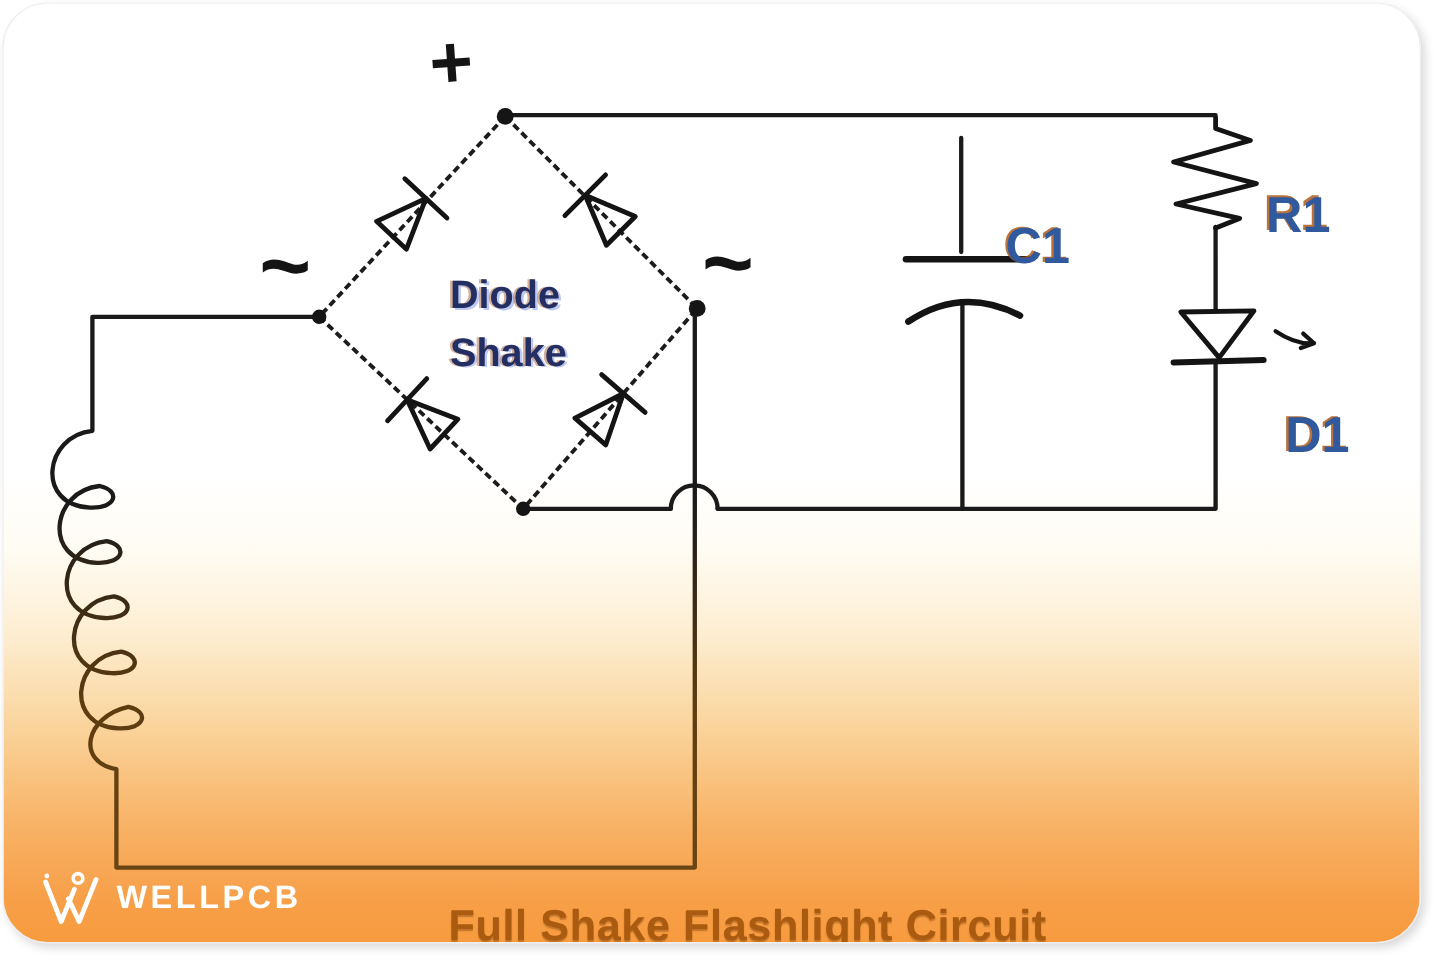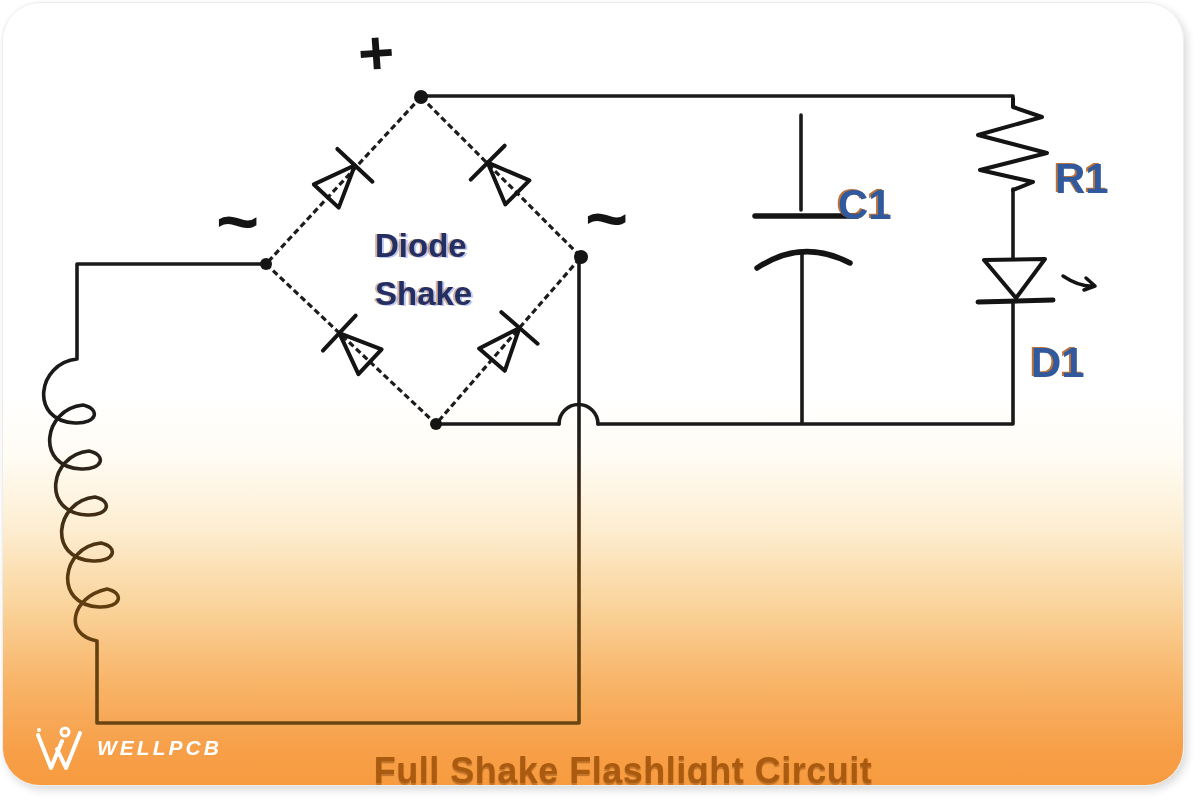--- a/index.html
+++ b/index.html
@@ -13,34 +13,34 @@
     background:linear-gradient(180deg,#FFFFFF 0%,#FFFFFF 50%,#FFFCF4 58%,
                #FDEED2 67%,#FAD49C 77%,#F8B468 87%,#F7A04A 95%,#F79B3E 100%);
     overflow:hidden;
   }
   .circuit-svg { position:absolute; left:-2px; top:-2px; width:1200px; height:800px; }
   .lbl { position:absolute; font-weight:700; white-space:nowrap; }
   .part-label { font-size:42px; color:#31599E;
                 text-shadow:-2px -1px 0 rgba(173,90,25,0.85); }
   .lbl-c1 { left:835px; top:178px; }
   .lbl-r1 { left:1052px; top:135px;margin-top:17px; }
-  .lbl-d1 { left:1028px; top:336px; }
+  .lbl-d1 { left:1068px; top:336px; }
   .bridge-label { position:absolute; left:372px; top:219px; font-size:33px;
                   font-weight:700; line-height:48px; color:#232E63;
                   text-shadow:-2px 0 0 rgba(160,80,30,0.45), 2px 1px 0 rgba(70,100,220,0.35); }
   .sym { position:absolute; font-weight:900; color:#141414; }
   .sym-plus { left:355px; top:14px; font-size:62px; transform:rotate(-4deg); }
   .sym-tilde-left  { left:213px; top:176px; font-size:74px; }
   .sym-tilde-right { left:582px; top:173px; font-size:74px; }
   .caption { position:absolute; left:60px; right:0; top:747px; text-align:center;
              font-size:36px; font-weight:700; color:#AB5B10; letter-spacing:0.5px;
              text-shadow:0 2px 1px rgba(110,55,5,0.4); }
   .brand { position:absolute; left:28px; top:720px; display:flex;
            align-items:center; gap:10px; }
-  .brand-text { color:#ffffff; font-size:21px; font-weight:700; font-style:italic;
+  .brand-text { color:#ffffff; font-size:27px; font-weight:700; 
                 letter-spacing:3px; }
 </style>
 </head>
 <body>
 
 <div class="stage">
   <div class="card">
 
     <svg class="circuit-svg" viewBox="0 0 1200 800">
       <defs>

